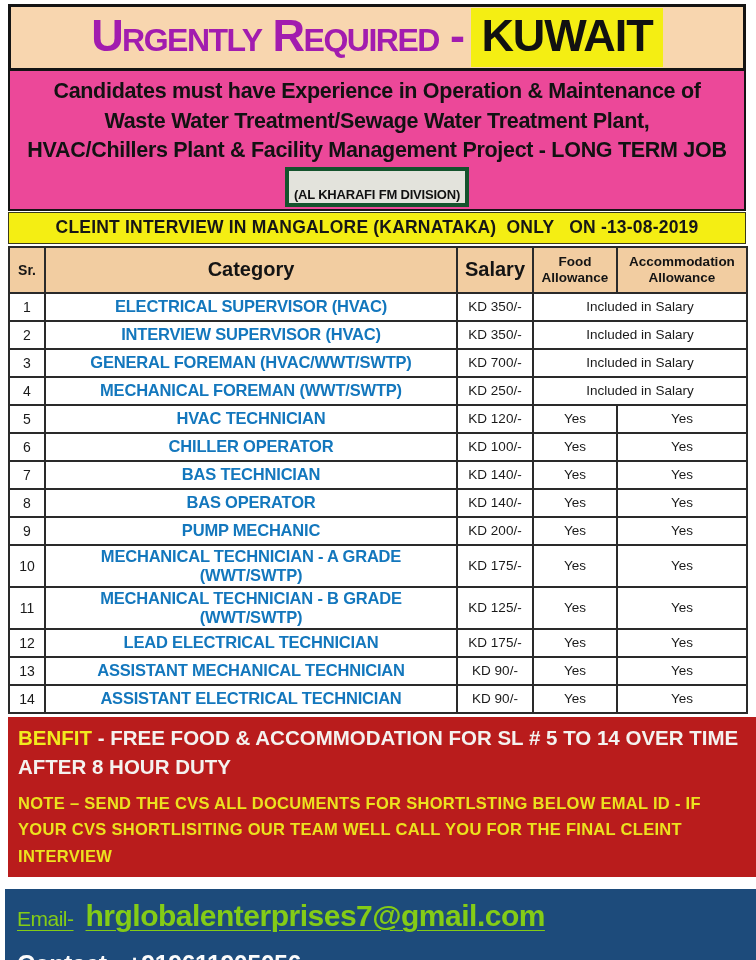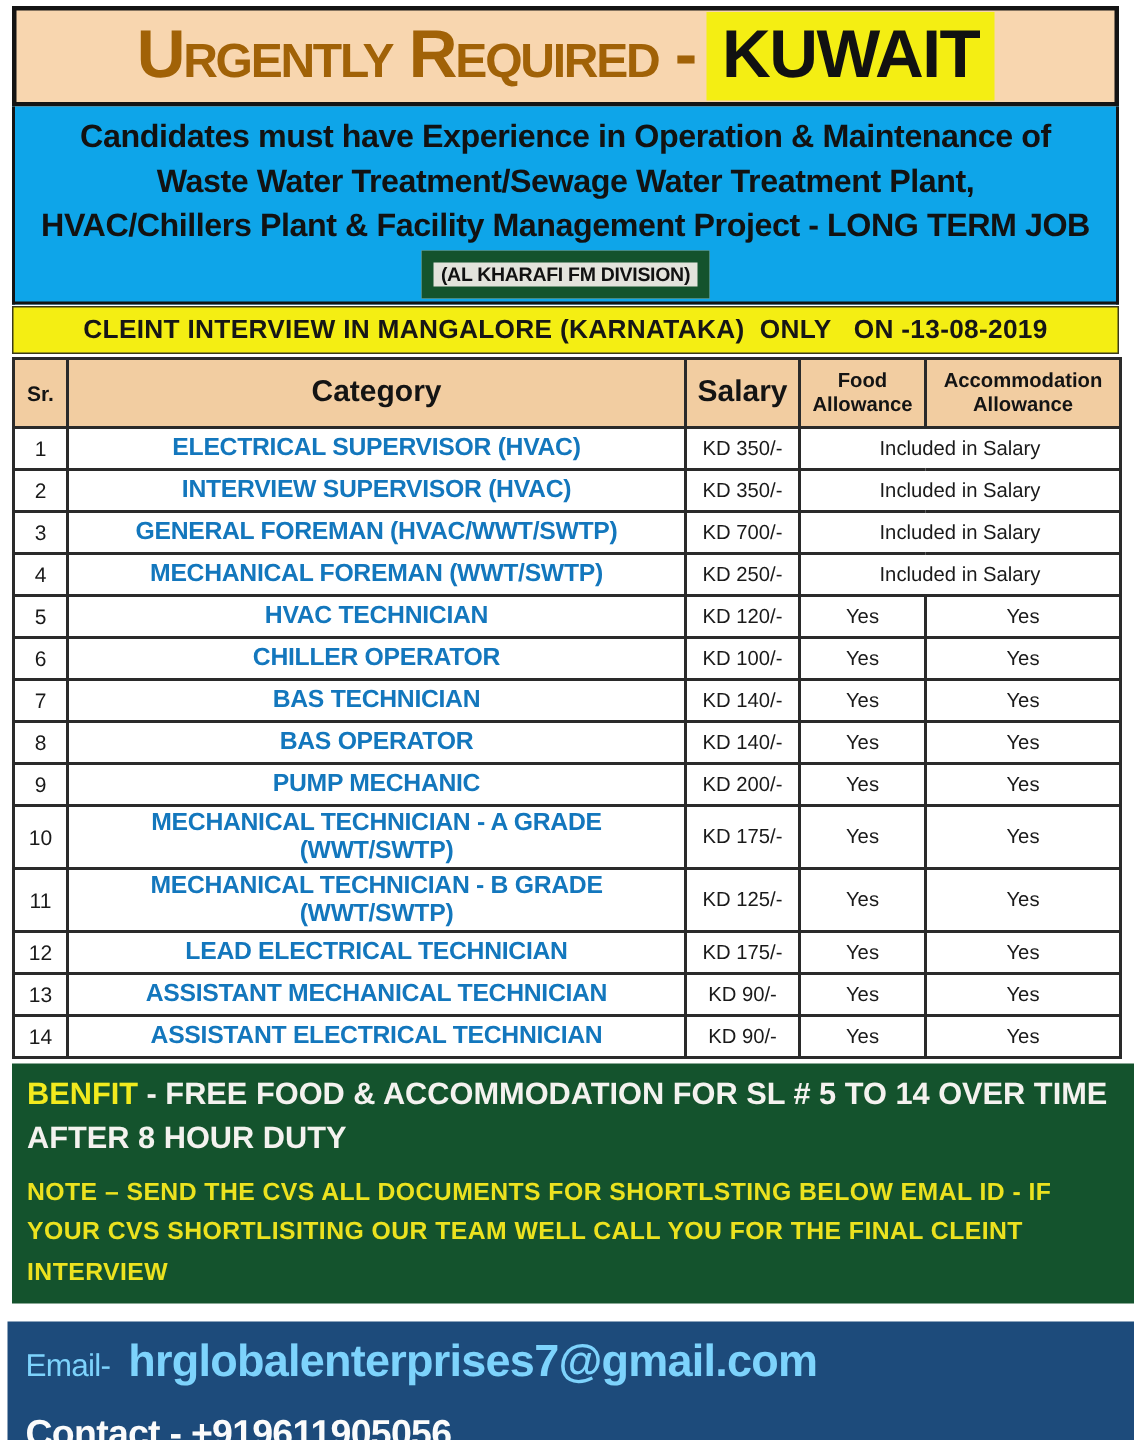--- a/index.html
+++ b/index.html
@@ -17,58 +17,58 @@
     background: #f8d6af;
     border: 3px solid #141414;
     text-align: center;
     padding: 3px 0 6px;
   }
   .title-main {
     font-variant: small-caps;
     font-weight: bold;
     font-size: 45px;
     letter-spacing: -1.5px;
-    color: #a16207;
+    color: #a21caf;
   }
   .title-highlight {
     background: #f4ee13;
     font-weight: bold;
     font-size: 45px;
     letter-spacing: -1px;
     color: #111;
     padding: 2px 10px 6px;
     margin-left: 8px;
   }
 
   
   .desc-box {
     margin: 0 10px 0 8px;
     border: 2px solid #141414;
     border-top: none;
     text-align: center;
     padding: 6px 4px 2px;
-    background: #0ea5e9;
+    background: #ec4899;
   }
   .desc {
     margin: 0;
     font-size: 21.5px;
     font-weight: bold;
     color: #121212;
     letter-spacing: -0.3px;
     line-height: 1.38;
     white-space: pre-line;
   }
   .division-badge {
     display: inline-block;
     background: #e3e3dc;
-    border: 8px solid #14532d;
+    border: 4px solid #14532d;
     font-size: 13px;
     font-weight: bold;
     color: #111;
-    padding: 0 5px 1px;
+    padding: 16px 5px 1px;
     margin-top: 1px;
     letter-spacing: -0.2px;
   }
 
   
   .interview-bar {
     margin: 1px 10px 2px 8px;
     background: #f4ee13;
     border: 1px solid #3a3a1a;
     text-align: center;
@@ -106,21 +106,21 @@
   td.c-cat  {
     font-size: 16.5px; font-weight: bold; color: #1377bd;
     white-space: pre-line; line-height: 1.15; letter-spacing: -0.2px;
   }
   td.c-sal  { font-size: 13.5px; color: #1a1a1a; font-weight: 500; border-radius: 11px; }
   td.c-food, td.c-acc, td.c-merged { font-size: 13.5px; color: #1a1a1a; }
 
   
   .benefit-section {
     margin: 3px 0 0 8px;
-    background: #14532d;
+    background: #b91c1c;
     padding: 6px 12px 8px 10px;
   }
   .benefit-text {
     margin: 0;
     font-size: 20.5px;
     font-weight: bold;
     color: #f4f2ef;
     line-height: 1.42;
   }
   .label-yellow { color: #f2ea1e; }
@@ -134,21 +134,21 @@
   }
 
   
   .contact-section {
     margin: 12px 0 0 5px;
     background: #1d4b7b;
     height: 162px;
     box-sizing: border-box;
     padding: 10px 0 0 12px;
   }
-  .email-line { color: #7dd3fc; text-underline-offset: 4px; }
+  .email-line { color: #84cc16; text-decoration: underline; text-underline-offset: 4px; }
   .email-label { font-size: 21px; font-weight: 500; letter-spacing: -0.5px; }
   .email-value { font-size: 30px; font-weight: bold; letter-spacing: -0.5px; margin-left: 12px; }
   .contact-line {
     margin-top: 17px;
     color: #fbfbfb;
     font-size: 25px;
     font-weight: bold;
     letter-spacing: -0.5px;
     text-decoration: underline;
     text-underline-offset: 3px;

